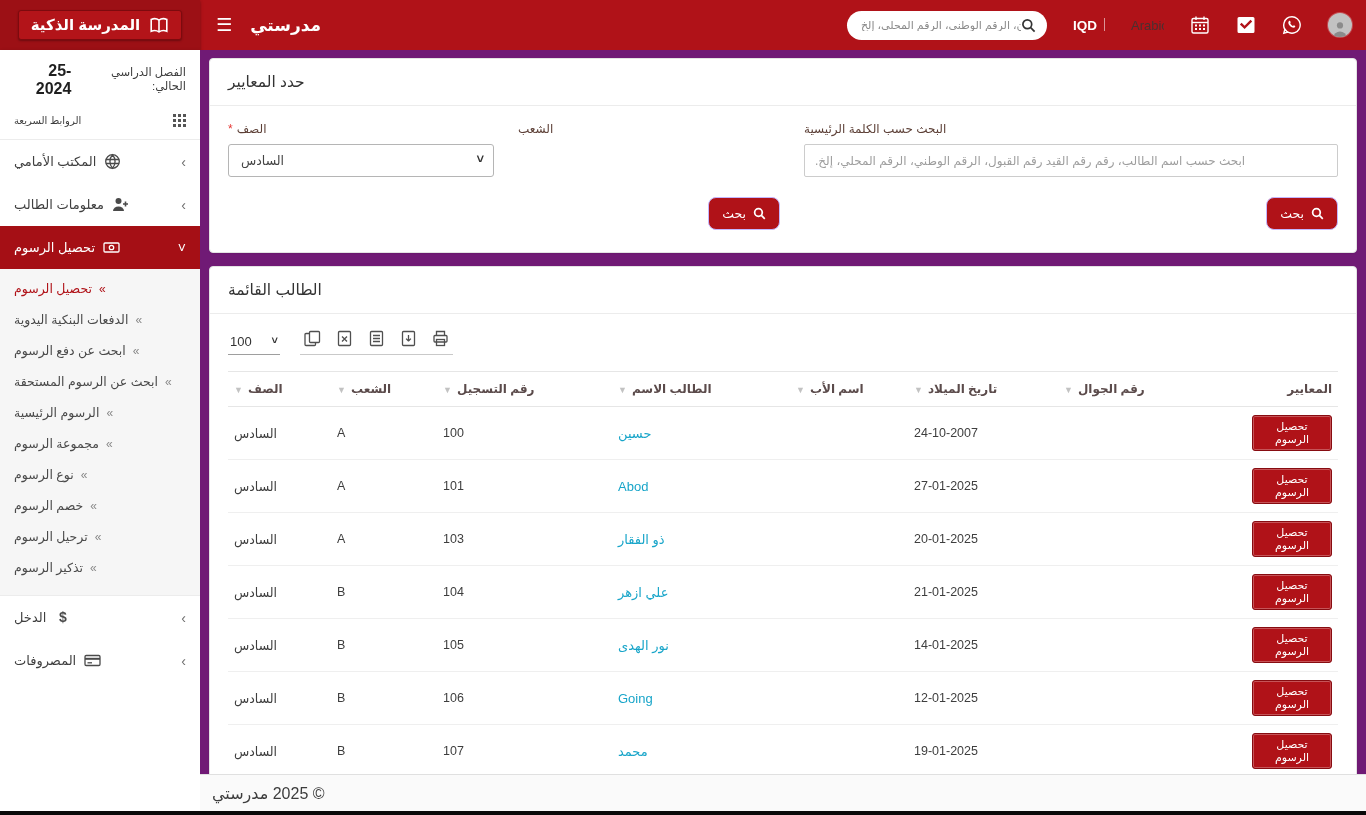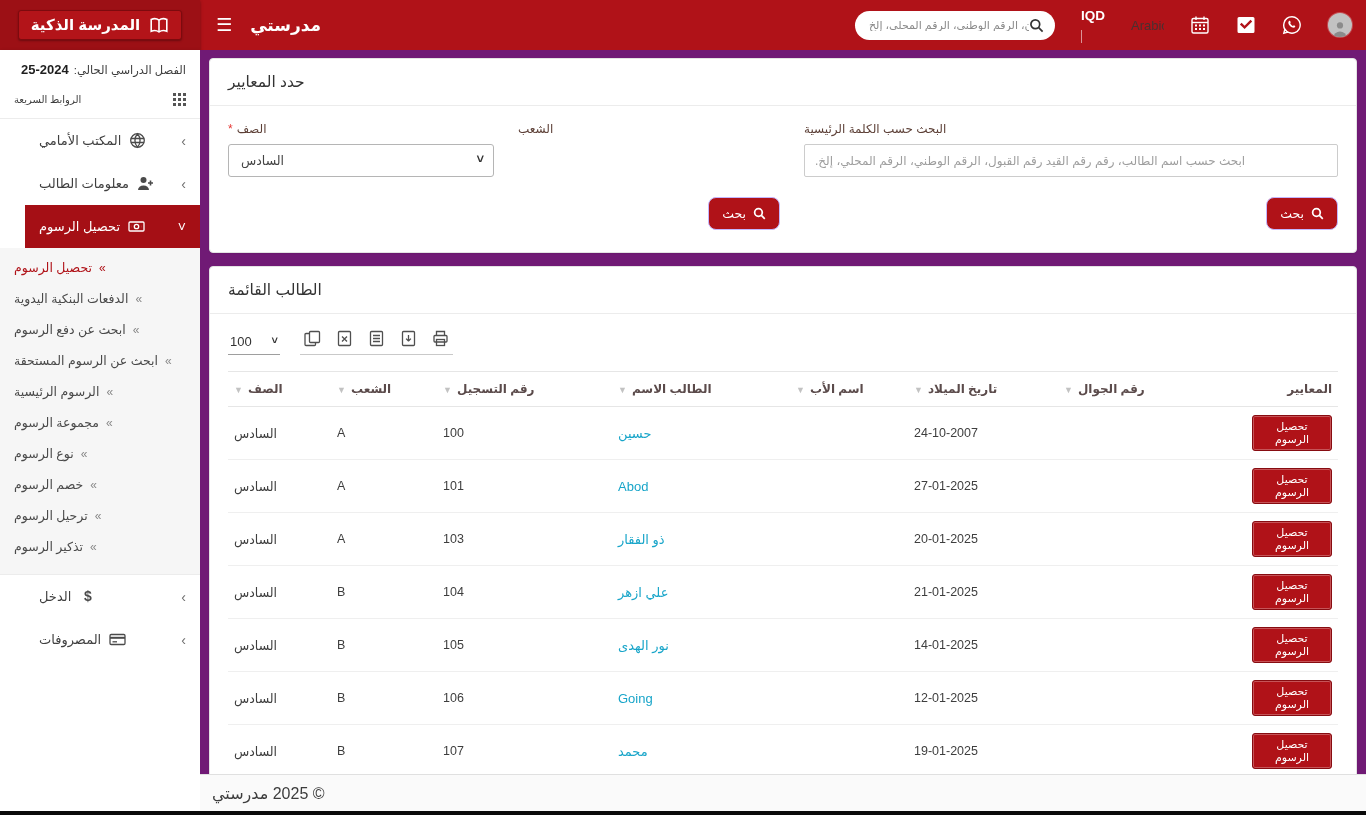--- a/index.html
+++ b/index.html
@@ -14,42 +14,42 @@
     padding:5px 12px; display:flex; align-items:center; gap:9px; color:#fff;
     font-weight:bold; font-size:15px; box-shadow:0 1px 2px rgba(0,0,0,.3); }
   .hamburger { color:#fff; font-size:18px; margin:0 18px 0 16px; cursor:pointer; }
   .app-title { color:#fff; font-size:17px; font-weight:bold; }
   .top-right { margin-left:auto; display:flex; align-items:center; gap:26px; padding-right:14px; }
   .search-pill { width:200px; height:29px; background:#fff; border-radius:15px;
     display:flex; align-items:center; padding:0 11px 0 14px; }
   .search-pill input { border:none; outline:none; flex:1; font-size:11px; color:#555;
     font-family:inherit; direction:ltr; min-width:0; }
   .search-pill input::placeholder { color:#8a8a8a; }
-  .currency-group { display:flex; align-items:flex-start; gap:7px;flex-direction:column; }
+  .currency-group { display:flex; align-items:flex-start; gap:7px; }
   .currency { color:#fff; font-weight:bold; font-size:13.5px; cursor:pointer; }
   .cur-divider { width:1px; height:13px; background:rgba(255,255,255,.55); }
   .language { color:#4a3030; font-size:13px; width:33px; overflow:hidden;
     white-space:nowrap; cursor:pointer; }
   .tb-icon { width:20px; height:20px; display:block; cursor:pointer; }
   .avatar { width:24px; height:24px; border-radius:50%; background:#c2c2c2;
     display:flex; align-items:flex-end; justify-content:center; overflow:hidden;
     box-shadow:0 0 0 1px rgba(255,255,255,.25); cursor:pointer; }
 
   
   .layout { display:flex; height:761px; }
   .sidebar { width:200px; flex:0 0 200px; background:#fff;
     box-shadow:1px 0 3px rgba(0,0,0,.10); overflow:hidden; }
   .session { padding:12px 14px 6px; }
   .session-line { direction:rtl; display:flex; align-items:baseline; gap:5px;
     font-size:11.5px; color:#3d3d3d; }
-  .session-line b { font-size:13px; color:#1f1f1f; }
+  .session-line b { font-size:16px; color:#1f1f1f; }
   .quick { padding:10px 14px 12px; display:flex; align-items:center;
     justify-content:space-between; font-size:10px; color:#3d3d3d;
     border-bottom:1px solid #ececec; cursor:pointer; }
-  .menu { list-style:none; font-size:13px;margin-left:25px; }
+  .menu { list-style:none; font-size:13px; }
   .menu-item { display:flex; align-items:center; gap:8px; padding:13px 14px;
     color:#3f3f3f; cursor:pointer; }
   .menu-item .mi-icon { width:17px; height:17px; color:#4a4a4a; flex:0 0 17px; }
   .menu-item .chev { margin-left:auto; color:#6e6e6e; font-size:14px; }
   .menu-item.active { background:#a50f15; color:#fff; }
   .menu-item.active .mi-icon, .menu-item.active .chev { color:#fff; }
   .dollar-glyph { font-weight:bold; font-size:14px; width:17px; text-align:center; }
   .submenu { list-style:none; background:#f6f6f6; padding:4px 0 12px;
     border-bottom:1px solid #ececec; }
   .sub-item { display:flex; align-items:center; gap:7px; padding:8px 14px;

